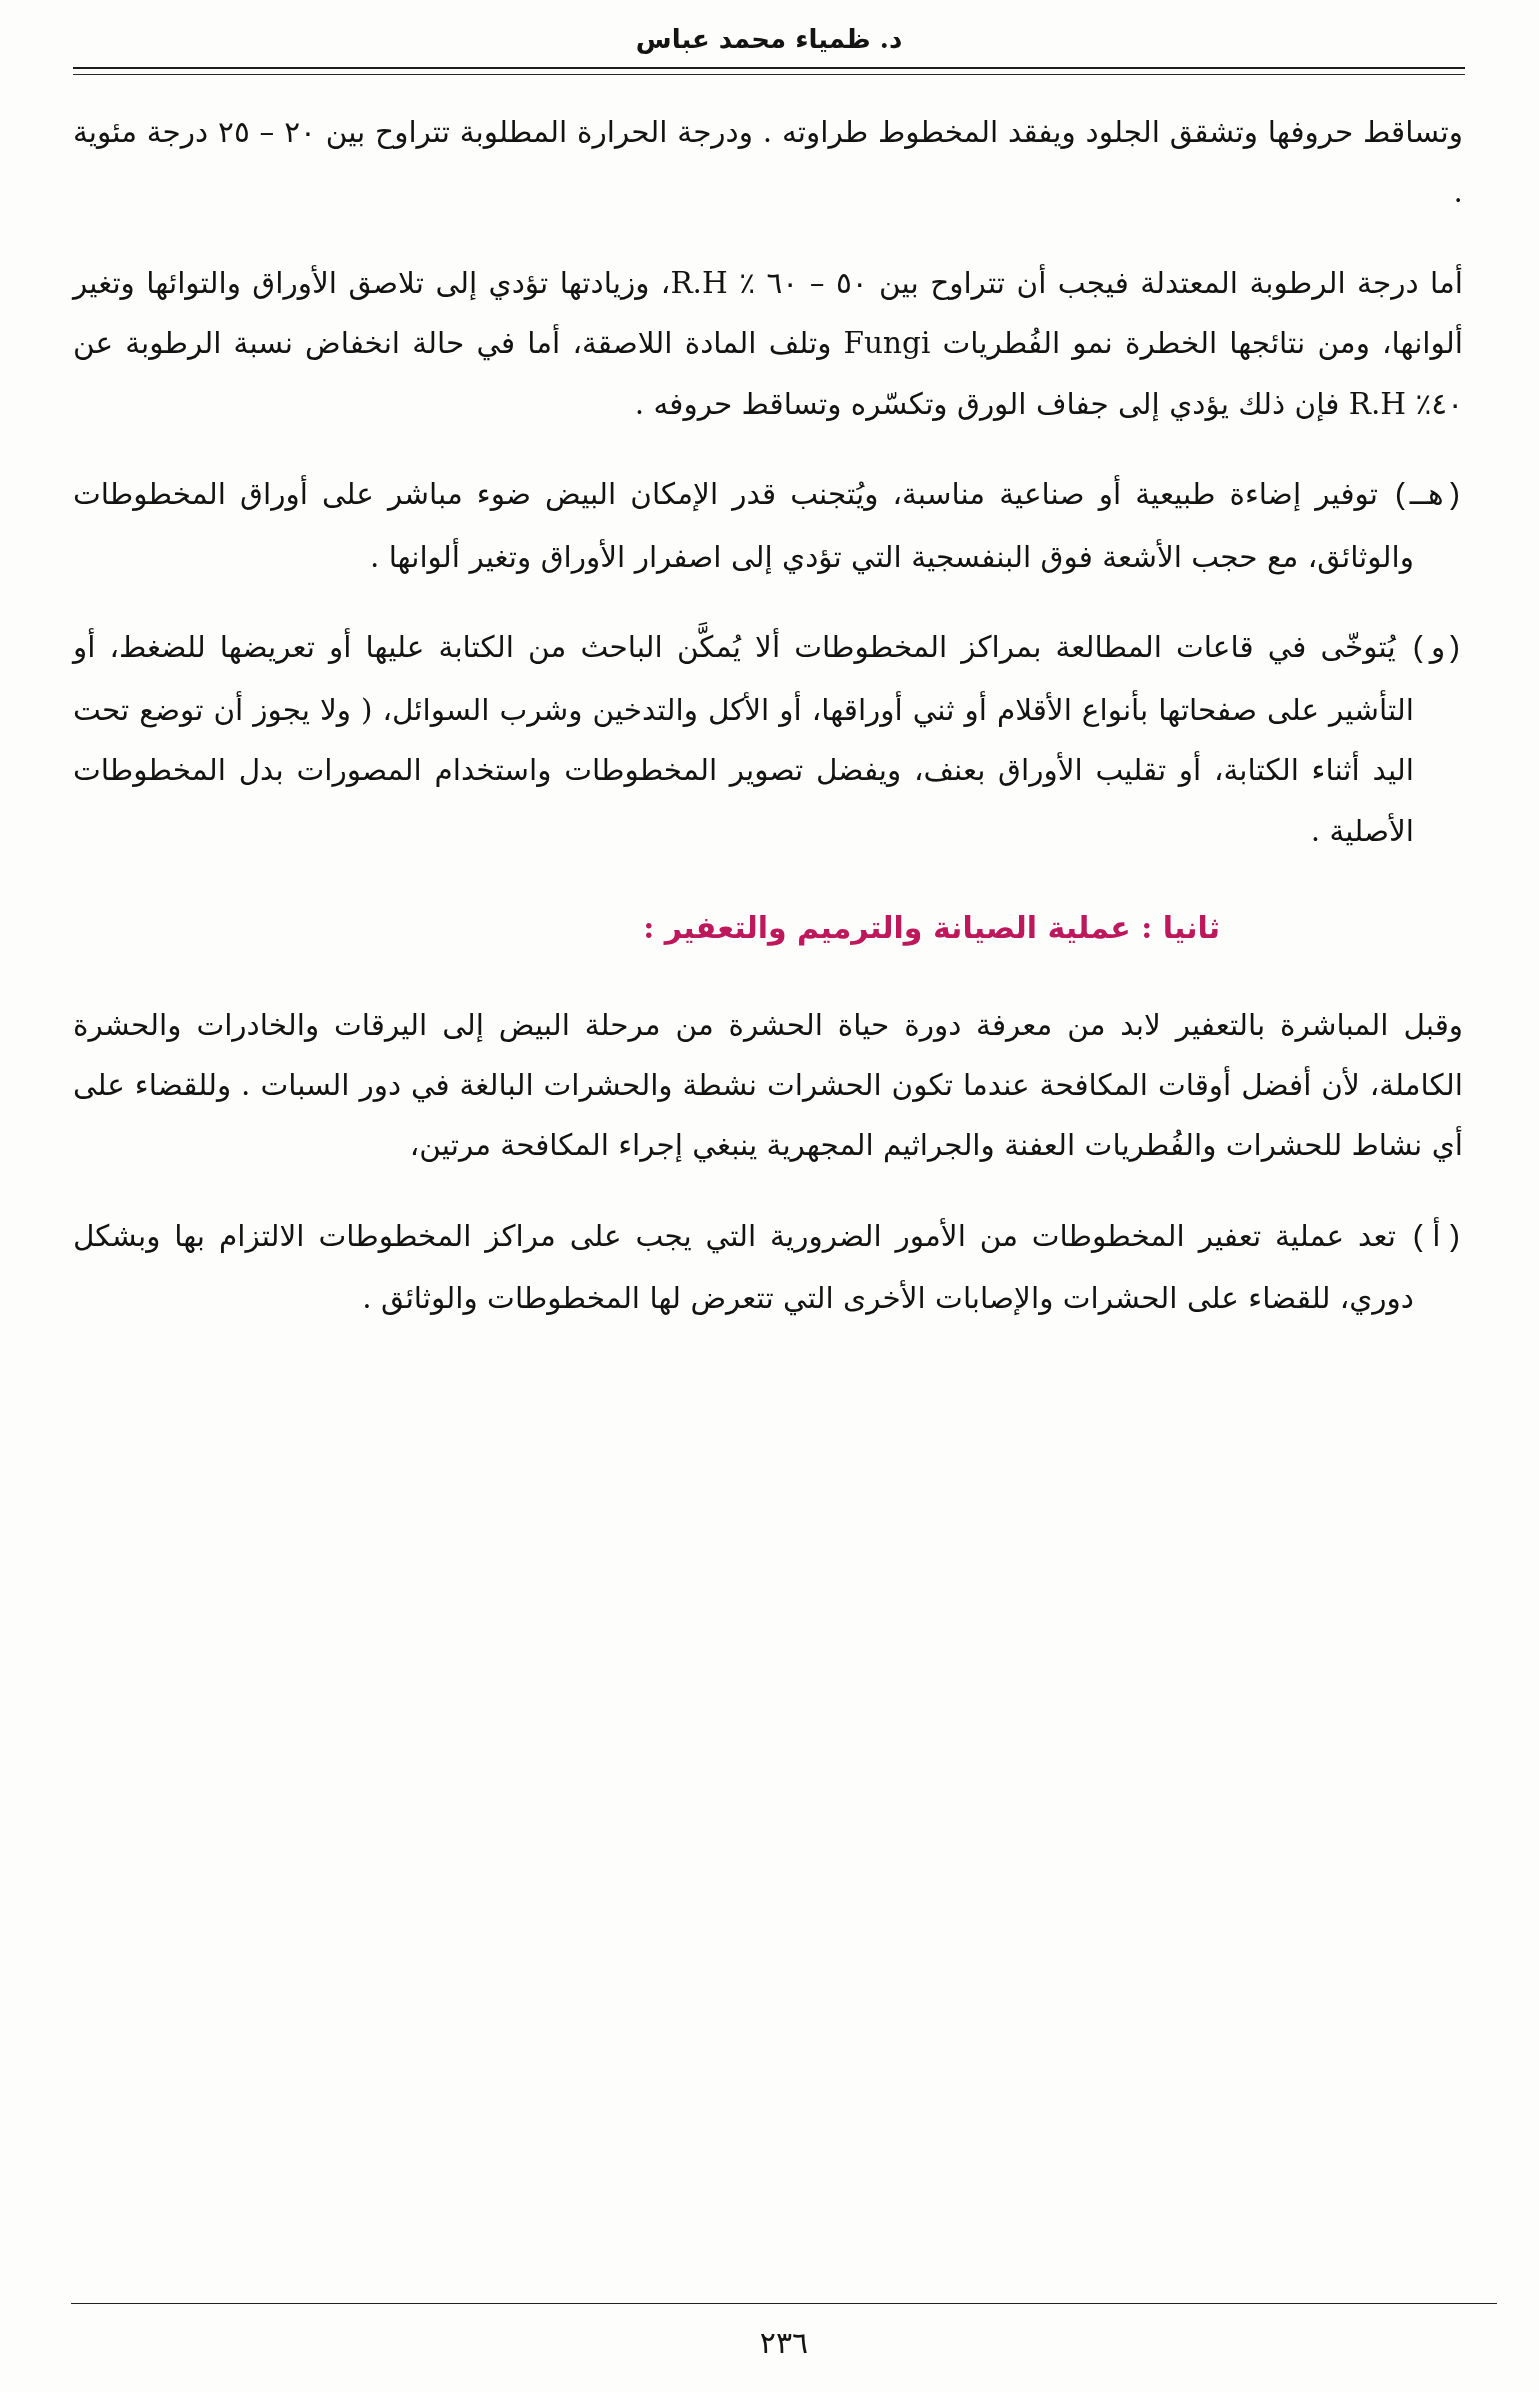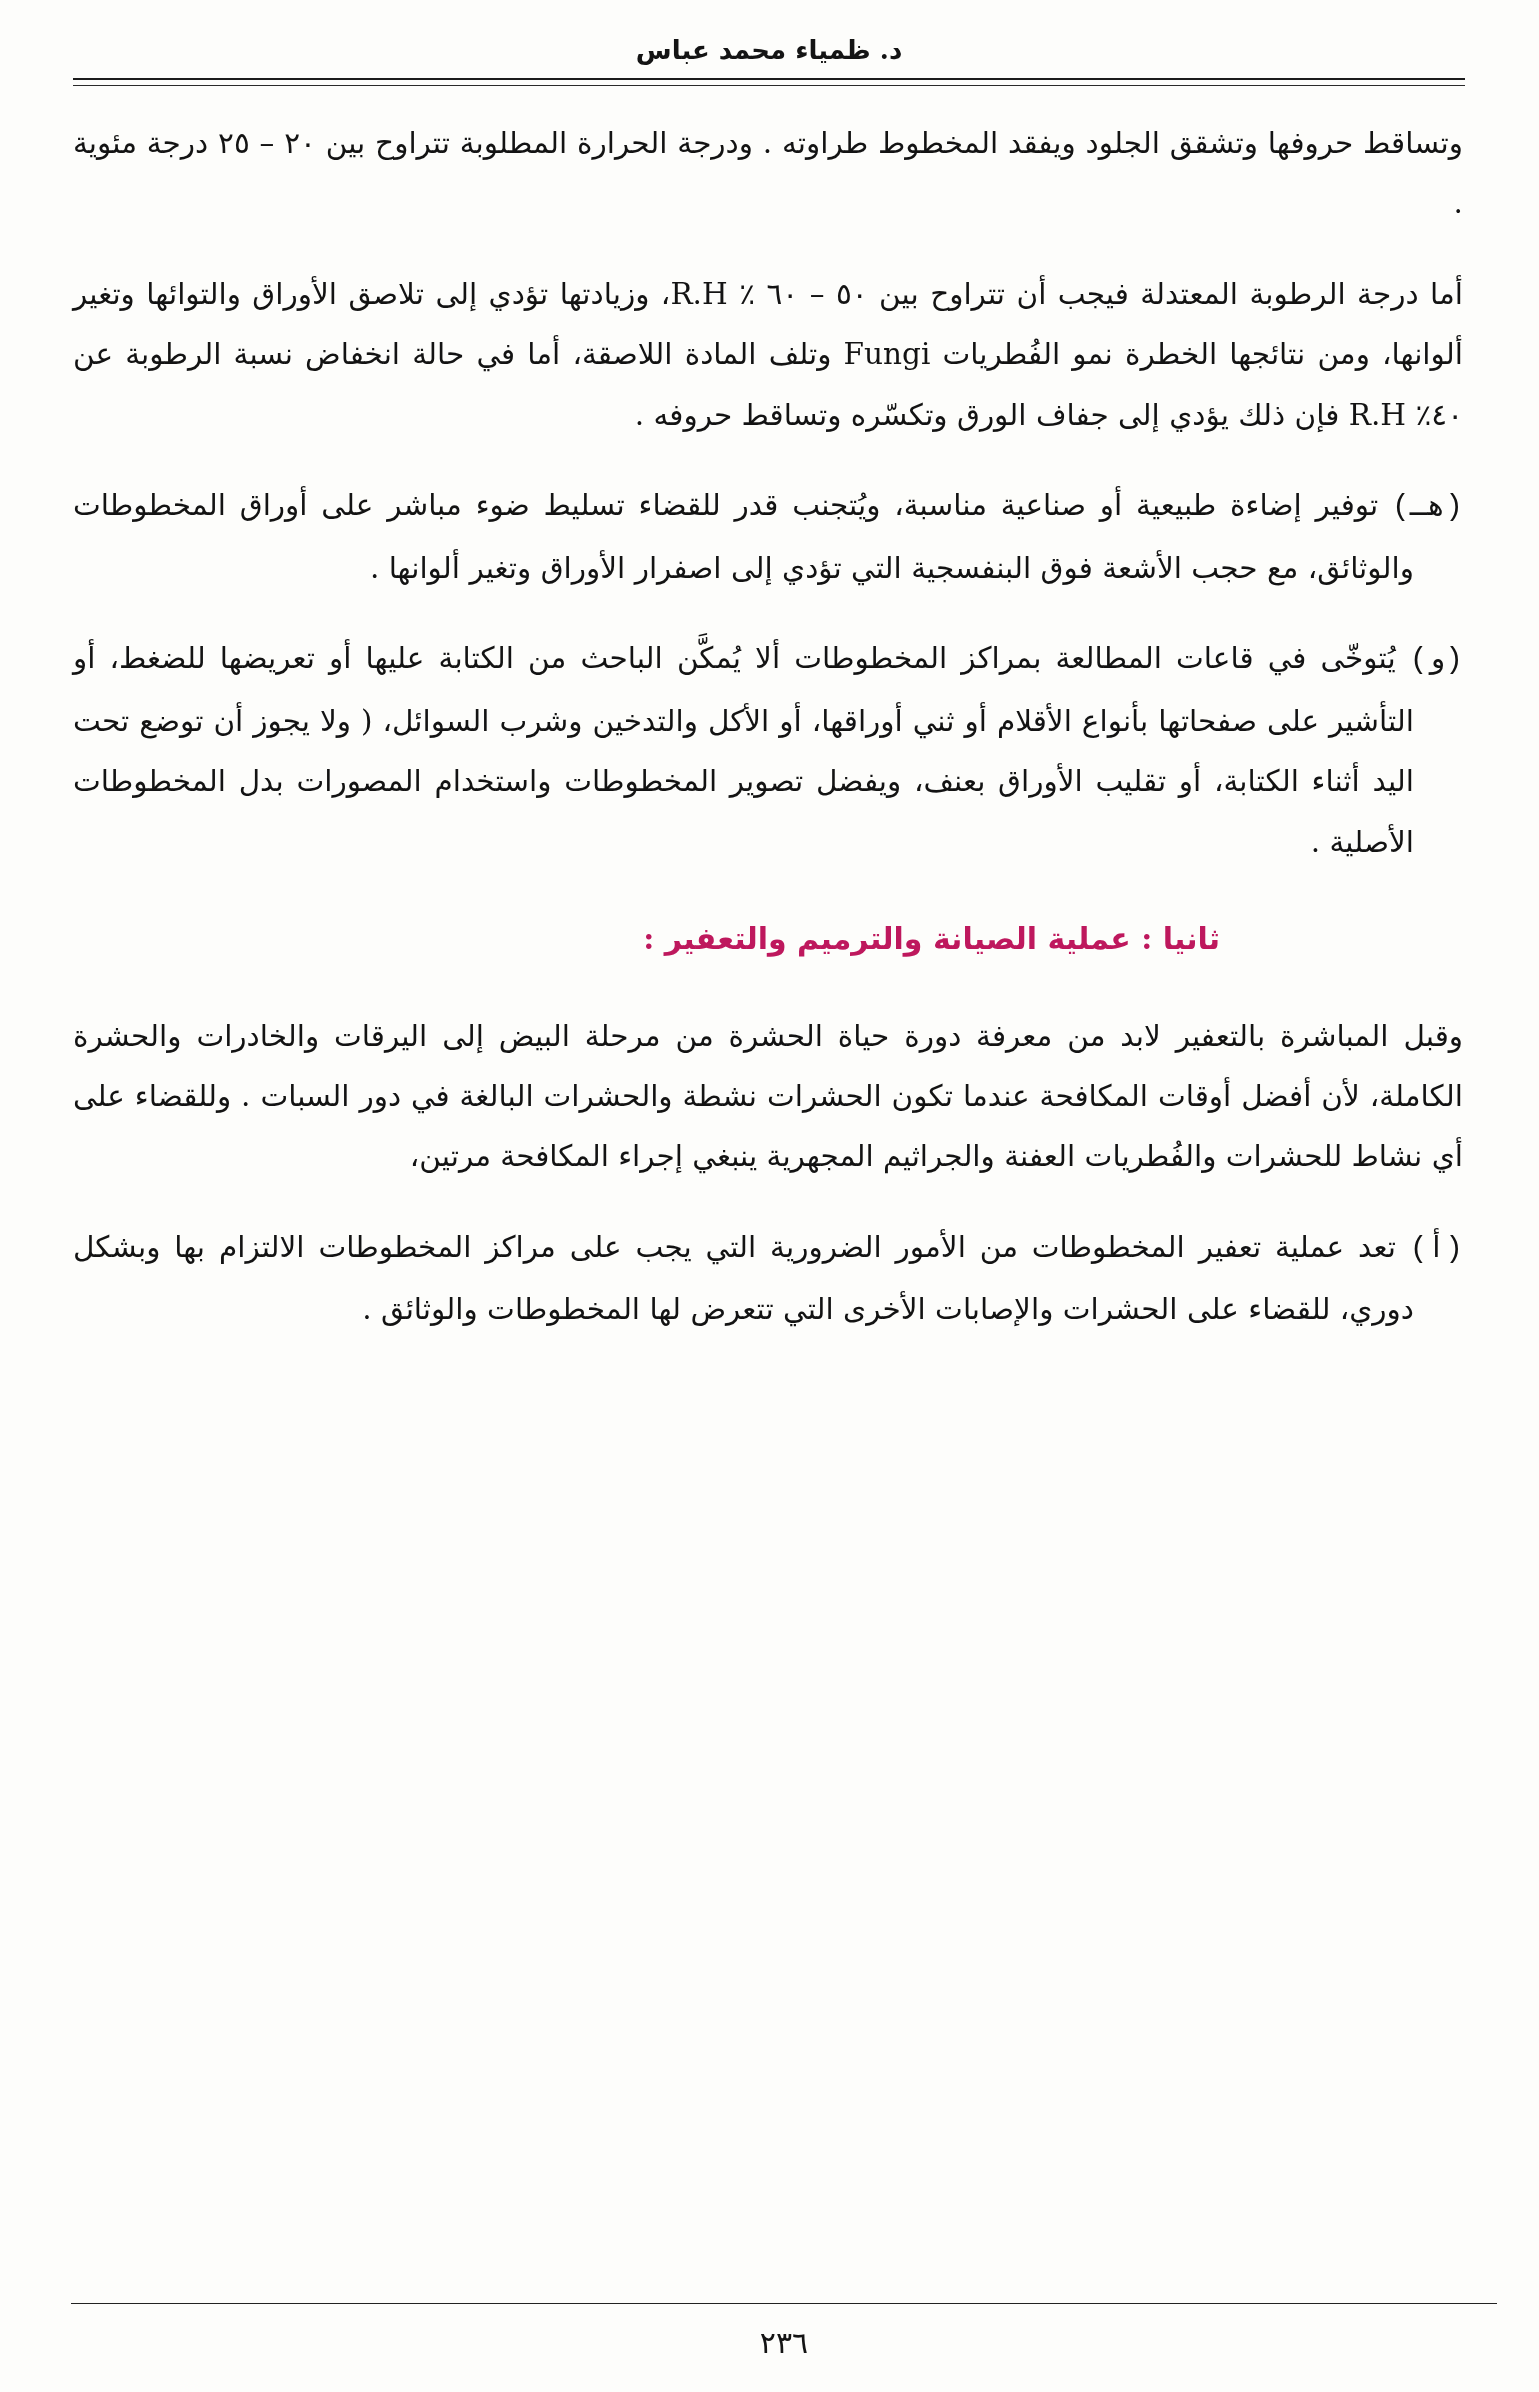--- a/index.html
+++ b/index.html
@@ -15,21 +15,21 @@
     width: 1540px;
     height: 2392px;
     margin: 0 auto;
     background: #fdfdfb;
     overflow: hidden;
     direction: rtl;
   }
 
   
   .page-header {
-    padding: 35px 74px 0 74px;
+    padding: 24px 74px 0 74px;
     text-align: center;
   }
   .author-name {
     font-size: 26px;
     font-weight: bold;
     letter-spacing: 1px;
     color: #141414;
   }
   .double-rule {
     margin-top: 13.3px;
@@ -101,21 +101,21 @@
   </header>
 
   <main class="content">
 
     <p class="para">وتساقط حروفها وتشقق الجلود ويفقد المخطوط طراوته . ودرجة الحرارة المطلوبة تتراوح بين ٢٠ – ٢٥ درجة مئوية .</p>
 
     <p class="para">أما درجة الرطوبة المعتدلة فيجب أن تتراوح بين ٥٠ – ٦٠ ٪ R.H، وزيادتها تؤدي إلى تلاصق الأوراق والتوائها وتغير ألوانها، ومن نتائجها الخطرة نمو الفُطريات Fungi وتلف المادة اللاصقة، أما في حالة انخفاض نسبة الرطوبة عن ٤٠٪ R.H فإن ذلك يؤدي إلى جفاف الورق وتكسّره وتساقط حروفه .</p>
 
     <p class="para hang">
       <span class="list-marker">(هـ)</span>
-      <span>توفير إضاءة طبيعية أو صناعية مناسبة، ويُتجنب قدر للقضاء تسليط ضوء مباشر على أوراق المخطوطات والوثائق، مع حجب الأشعة فوق البنفسجية التي تؤدي إلى اصفرار الأوراق وتغير ألوانها .</span>
+      <span>توفير إضاءة طبيعية أو صناعية مناسبة، ويُتجنب قدر الإمكان البيض ضوء مباشر على أوراق المخطوطات والوثائق، مع حجب الأشعة فوق البنفسجية التي تؤدي إلى اصفرار الأوراق وتغير ألوانها .</span>
     </p>
 
     <p class="para hang">
       <span class="list-marker">(و)</span>
       <span>يُتوخّى في قاعات المطالعة بمراكز المخطوطات ألا يُمكَّن الباحث من الكتابة عليها أو تعريضها للضغط، أو التأشير على صفحاتها بأنواع الأقلام أو ثني أوراقها، أو الأكل والتدخين وشرب السوائل، ( ولا يجوز أن توضع تحت اليد أثناء الكتابة، أو تقليب الأوراق بعنف، ويفضل تصوير المخطوطات واستخدام المصورات بدل المخطوطات الأصلية .</span>
     </p>
 
     <h2 class="section-heading">ثانيا : عملية الصيانة والترميم والتعفير :</h2>
 
     <p class="para">وقبل المباشرة بالتعفير لابد من معرفة دورة حياة الحشرة من مرحلة البيض إلى اليرقات والخادرات والحشرة الكاملة، لأن أفضل أوقات المكافحة عندما تكون الحشرات نشطة والحشرات البالغة في دور السبات . وللقضاء على أي نشاط للحشرات والفُطريات العفنة والجراثيم المجهرية ينبغي إجراء المكافحة مرتين،</p>

